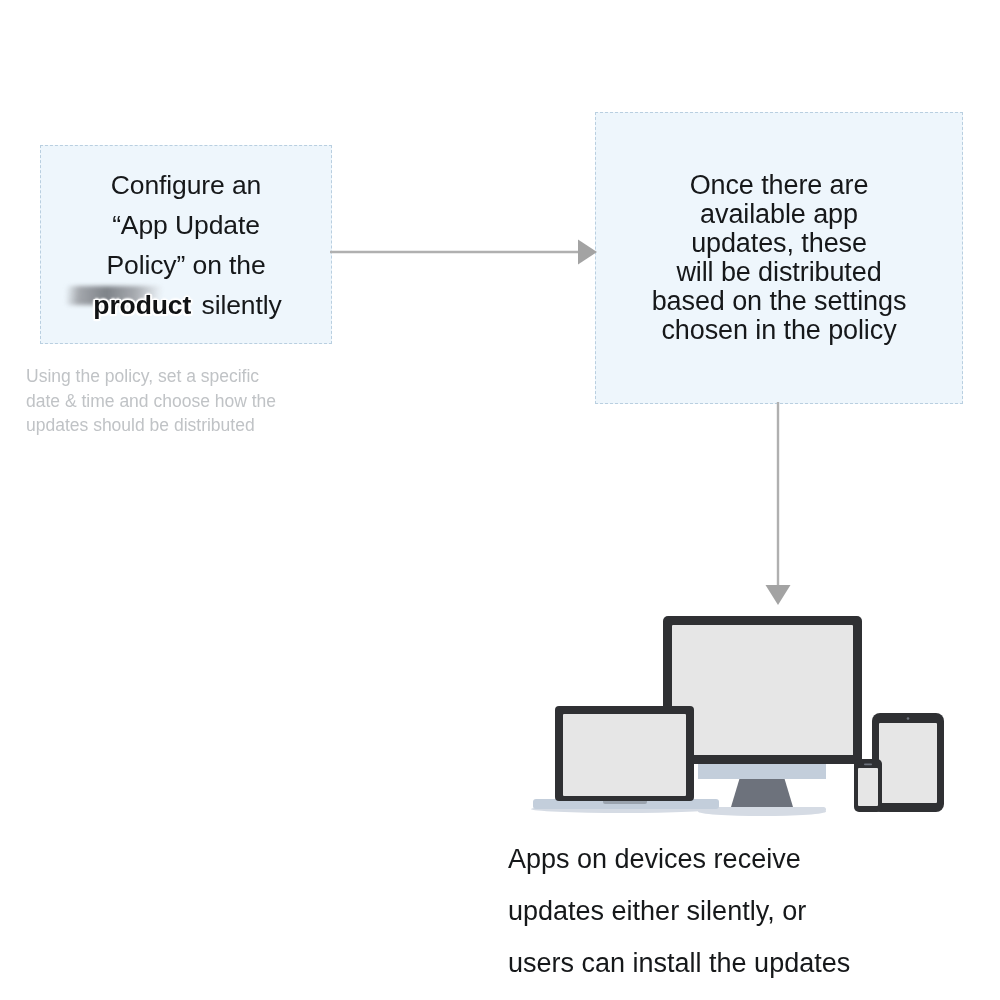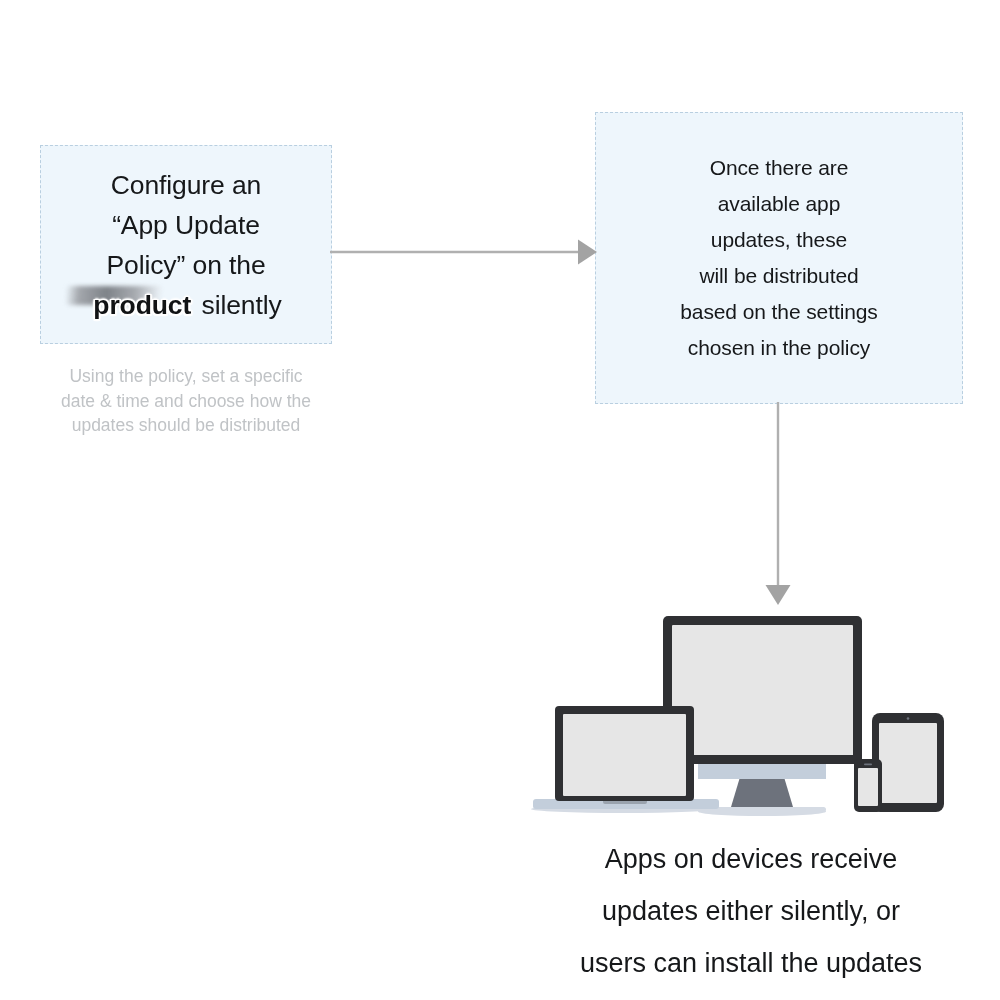--- a/index.html
+++ b/index.html
@@ -50,22 +50,22 @@
     padding: 0 6px;
   }
 
   #box-distribute {
     left: 595px;
     top: 112px;
     width: 368px;
     height: 292px;
   }
   #box-distribute .box-text {
-    font-size: 21px;
-    line-height: 36px;
+    font-size: 27px;
+    line-height: 29px;
     padding: 0 8px;
   }
 
   
   .redacted-word {
     position: relative;
     display: inline-block;
     font-weight: 700;
     color: #111315;
     padding: 0 3px;
@@ -91,21 +91,21 @@
         rgba(255,255,255,0) 100%);
     filter: blur(2.2px);
     border-radius: 2px;
     z-index: 1;
     pointer-events: none;
   }
 
   
   .caption {
     position: absolute;
-    text-align: center;
+    text-align: left;
     white-space: pre-line;
   }
   #caption-policy {
     left: 26px;
     top: 364px;
     width: 320px;
     font-size: 17.5px;
     line-height: 24.5px;
     color: #c0c3c6;
   }

